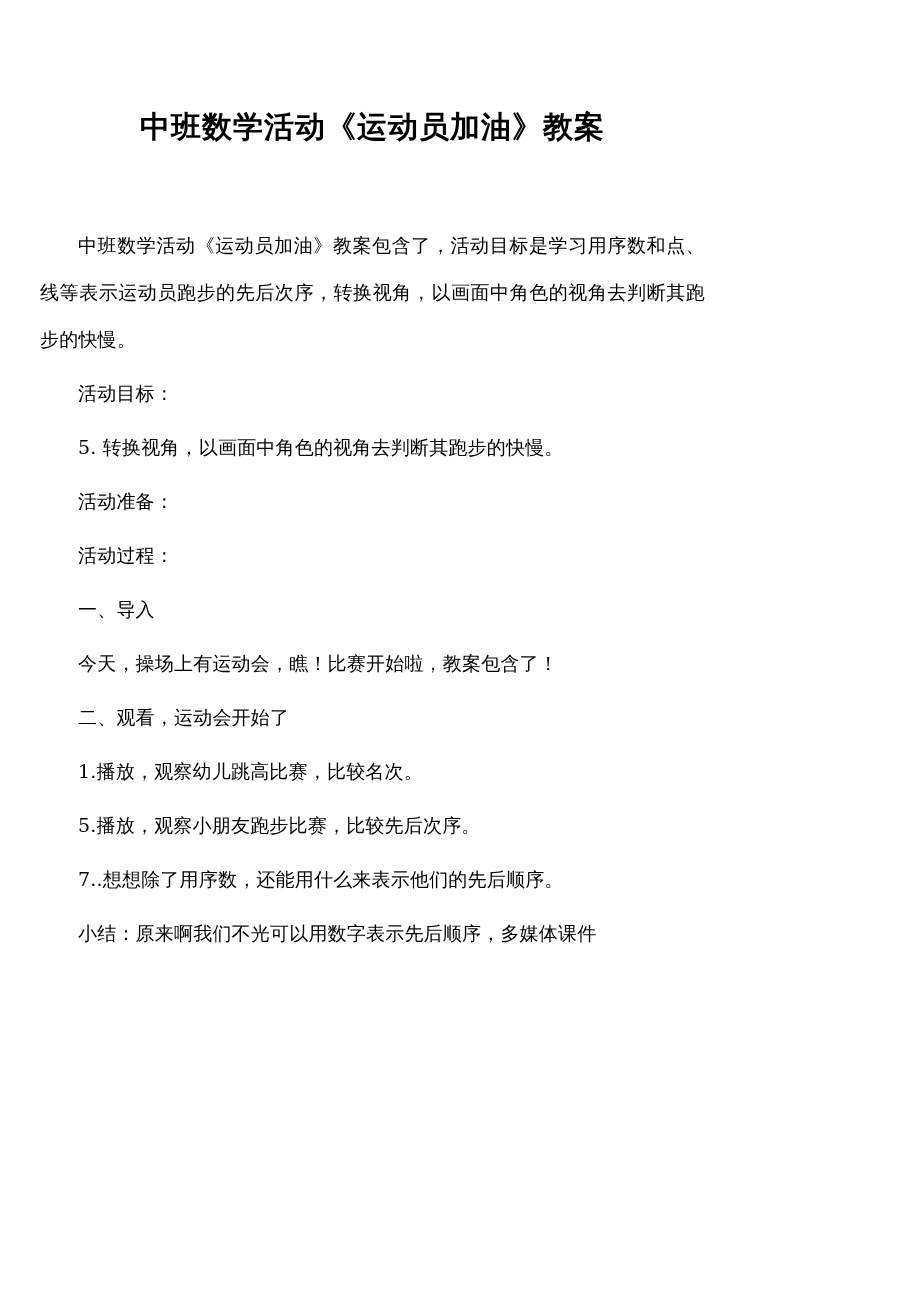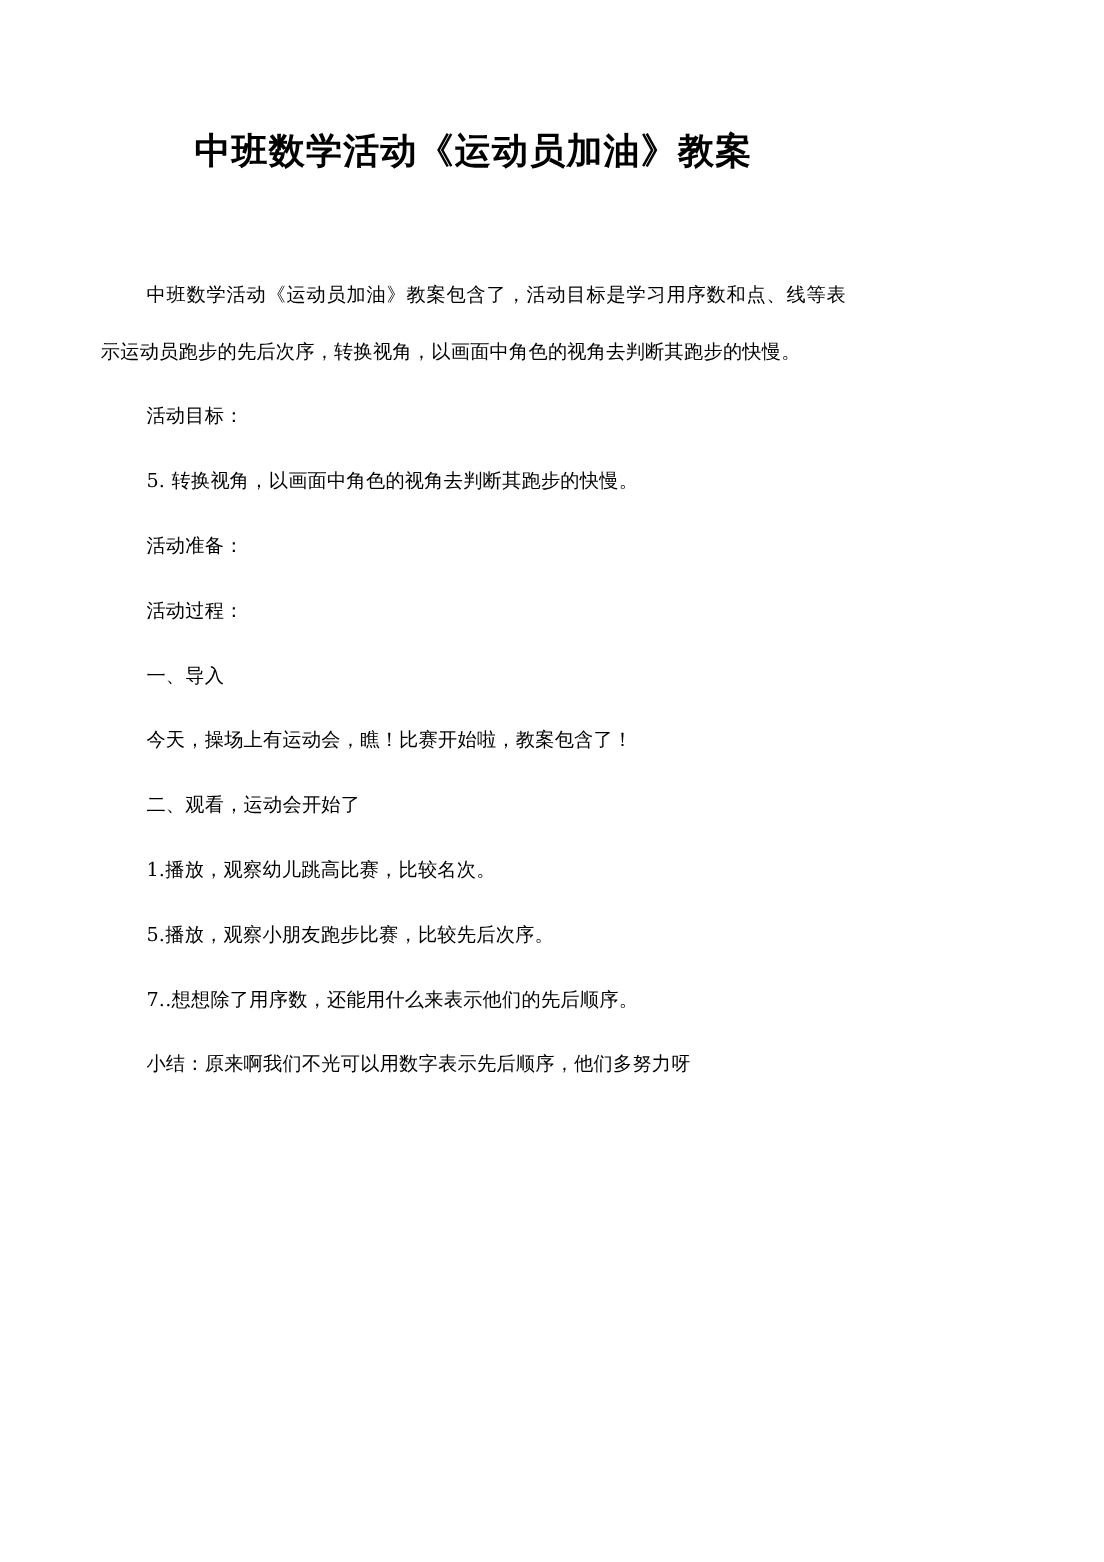--- a/index.html
+++ b/index.html
@@ -11,38 +11,38 @@
     width: 920px;
     height: 1302px;
     overflow: hidden;
     font-family: "DejaVu Serif", "Liberation Serif", serif;
     color: #000000;
   }
   .page {
     width: 801px;
     height: 1302px;
     box-sizing: border-box;
-    padding: 84px 96px 0 84px;
+    padding: 84px 96px 0 40px;
     position: relative;
   }
   .doc-title {
     font-family: "DejaVu Sans", "Liberation Sans", sans-serif;
     font-size: 30px;
     font-weight: bold;
     text-align: center;
     letter-spacing: 1px;
     line-height: 1.4;
     margin: 0 0 0 0;
     padding-top: 22px;
   }
   .body-block {
     margin-top: 74px;
   }
   p.para {
-    font-size: 16px;
+    font-size: 19px;
     line-height: 47px;
     margin: 0 0 7px 0;
     text-align: justify;
     text-justify: inter-ideograph;
     letter-spacing: 0.2px;
   }
   p.indent {
     text-indent: 38px;
   }
 </style>
@@ -58,16 +58,16 @@
     <p class="para indent">活动目标：</p>
     <p class="para indent">5. 转换视角，以画面中角色的视角去判断其跑步的快慢。</p>
     <p class="para indent">活动准备：</p>
     <p class="para indent">活动过程：</p>
     <p class="para indent">一、导入</p>
     <p class="para indent">今天，操场上有运动会，瞧！比赛开始啦，教案包含了！</p>
     <p class="para indent">二、观看，运动会开始了</p>
     <p class="para indent">1.播放，观察幼儿跳高比赛，比较名次。</p>
     <p class="para indent">5.播放，观察小朋友跑步比赛，比较先后次序。</p>
     <p class="para indent">7..想想除了用序数，还能用什么来表示他们的先后顺序。</p>
-    <p class="para indent">小结：原来啊我们不光可以用数字表示先后顺序，他们多努力呀</p>
+    <p class="para indent">小结：原来啊我们不光可以用数字表示先后顺序，多媒体课件</p>
   </div>
 
 </div>
 
 </body></html>

